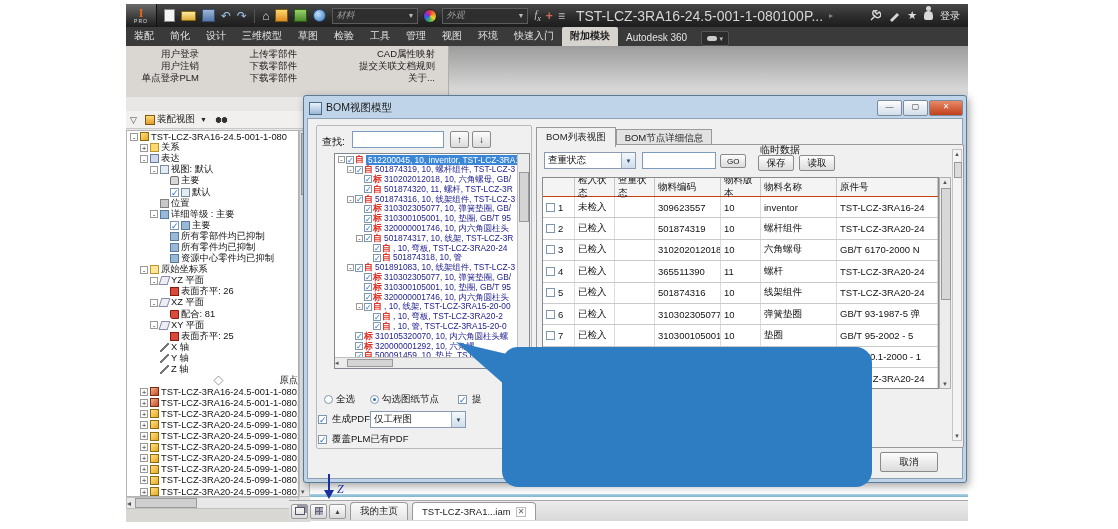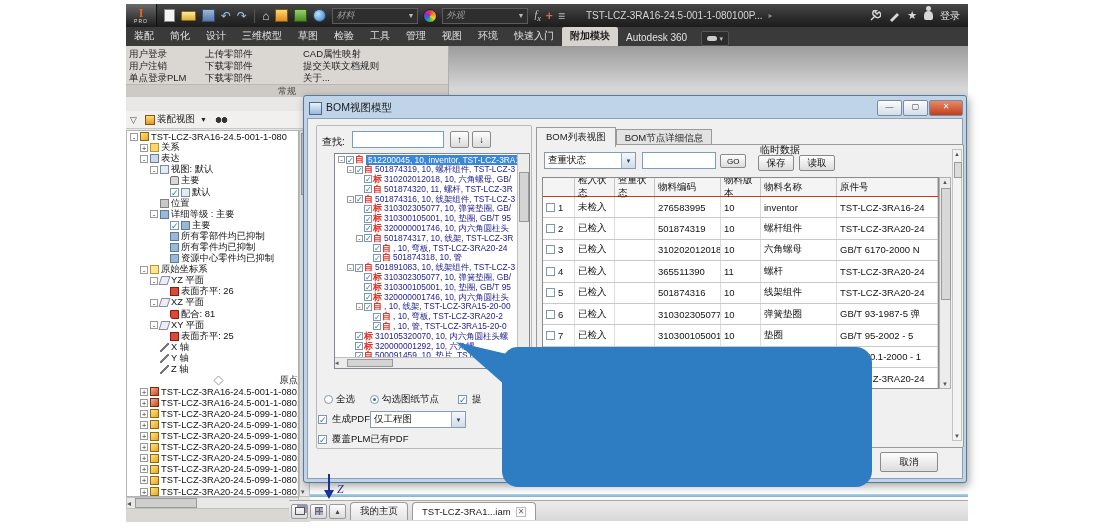--- a/index.html
+++ b/index.html
@@ -26,41 +26,41 @@
   .qa-box2{width:11px;height:11px;background:linear-gradient(#9ad06a,#4a8a2a);border:1px solid #2a5a10;}
   .qa-globe{width:11px;height:11px;border-radius:50%;background:radial-gradient(circle at 4px 4px,#bfe0ff,#3a78b8);border:1px solid #24527e;}
   .tsep{width:1px;height:14px;background:#555;margin:0 4px;}
   .tcombo{height:14px;min-width:78px;background:#2e2e2e;border:1px solid #5c5c5c;color:#9a9a9a;
     font-style:italic;font-size:9px;display:flex;align-items:center;padding:0 3px;margin:0 3px;}
   .tcombo .caret{margin-left:auto;color:#bbb;}
   .colorwheel{width:12px;height:12px;border-radius:50%;margin:0 2px;
     background:conic-gradient(#e33,#ee8a2a,#eed22a,#4ab84a,#2a6ae0,#8a2ae0,#e33);border:1px solid #222;}
   .fxicon{color:#ccc;font-style:italic;font-size:10px;margin:0 3px;font-family:"Liberation Serif",serif;}
   .plusicon{color:#cf6a5a;font-weight:bold;font-size:12px;margin:0 2px;}
-  .doctitle{flex:0 0 auto;margin-left:18px;margin-right:6px;color:#d5d5d5;font-size:10px;}
+  .doctitle{flex:0 0 auto;margin-left:8px;margin-right:6px;color:#d5d5d5;font-size:14px;}
   .trighticons{margin-left:auto;display:flex;align-items:center;gap:7px;padding-right:8px;color:#d8d8d8;}
   .staricon{color:#ddd;font-size:11px;}
   .usericon{width:9px;height:9px;border-radius:50% 50% 2px 2px;background:#d8d8d8;position:relative;}
   .usericon::after{content:"";position:absolute;top:-5px;left:2px;width:5px;height:5px;border-radius:50%;background:#d8d8d8;}
   .loginlab{font-size:10px;color:#e8e8e8;}
   
   .tabbar{position:absolute;left:0;top:23px;width:842px;height:19px;background:#3a3a3a;
     display:flex;align-items:flex-end;font-size:10px;color:#e3e3e3;}
   .rtab{padding:2px 8px 3px 8px;cursor:default;}
   .rtab.active{background:#d7d4d0;color:#1c1c1c;border-radius:2px 2px 0 0;font-weight:bold;}
   .cloudbtn{margin-left:6px;width:26px;height:13px;background:#2c2c2c;border:1px solid #555;border-radius:2px;
     color:#bbb;font-size:7px;display:flex;align-items:center;justify-content:center;gap:2px;}
   .cloudshape{width:10px;height:5px;background:#ccc;border-radius:4px;}
   
   .panelzone{position:absolute;left:0;top:42px;width:842px;height:51px;
     background:linear-gradient(#9c9c9c,#e2e2e2);}
   .addin{position:absolute;left:0;top:0;width:322px;height:51px;background:#dad7d3;border-right:1px solid #b2afaa;}
   .menu-grid{position:absolute;left:3px;top:2px;display:grid;grid-template-columns:70px 92px 132px;
     grid-auto-rows:12px;column-gap:6px;font-size:9.5px;color:#1d1d1d;}
-  .menu-item{white-space:nowrap;overflow:hidden;cursor:default;}
+  .menu-item{white-space:nowrap;overflow:hidden;cursor:default;text-align:right;}
   .grouplabel{position:absolute;left:0;bottom:0;width:100%;height:12px;text-align:center;
     font-size:9px;color:#4a4a4a;background:#cdcac5;border-top:1px solid #bcb9b4;line-height:12px;}
   
   .browser{position:absolute;left:0;top:93px;width:184px;height:425px;background:#e9e7e5;}
   .bheader{position:absolute;left:0;top:16px;width:100%;height:14px;background:linear-gradient(#767676,#4c4c4c);
     color:#f0f0f0;font-size:9.5px;display:flex;align-items:center;padding-left:4px;box-sizing:border-box;}
   .helpbtn{margin-left:auto;margin-right:3px;width:11px;height:11px;background:linear-gradient(#fff,#cfd8e8);
     border:1px solid #8a9ab0;border-radius:2px;color:#2a52a0;font-size:8px;font-weight:bold;text-align:center;line-height:11px;}
   .btoolbar{position:absolute;left:0;top:14px;width:100%;height:18px;background:#f2f0ee;border-bottom:1px solid #c8c8c8;
     display:flex;align-items:center;gap:4px;padding-left:4px;box-sizing:border-box;font-size:9.5px;color:#222;}
@@ -255,21 +255,20 @@
           <div class="menu-item">用户登录</div>
           <div class="menu-item">上传零部件</div>
           <div class="menu-item">CAD属性映射</div>
           <div class="menu-item">用户注销</div>
           <div class="menu-item">下载零部件</div>
           <div class="menu-item">提交关联文档规则</div>
           <div class="menu-item">单点登录PLM</div>
           <div class="menu-item">下载零部件</div>
           <div class="menu-item">关于...</div>
         </div>
-      <div class="grouplabel">常规</div>
     </div>
   </div>
 
   <div class="browser">
     <div class="bheader">
       <span>模型</span>
       <span class="caret">▼</span>
       <span class="helpbtn">?</span>
     </div>
     <div class="btoolbar">
@@ -687,21 +686,21 @@
           <div class="tc" style="width: 99px; flex: 1 1 0%;">原件号</div>
         </div>
       <div id="bom-tbody">
           <div class="trw">
             <div class="tc" style="width: 32px;">
               <span class="cb"></span>
               <span>1</span>
             </div>
             <div class="tc" style="width: 40px;">未检入</div>
             <div class="tc" style="width: 40px;"></div>
-            <div class="tc" style="width: 66px;">276583995</div>
+            <div class="tc" style="width: 66px;">309623557</div>
             <div class="tc" style="width: 40px;">10</div>
             <div class="tc" style="width: 76px;">inventor</div>
             <div class="tc" style="width: 99px; flex: 1 1 0%;">TST-LCZ-3RA16-24</div>
           </div>
           <div class="trw">
             <div class="tc" style="width: 32px;">
               <span class="cb"></span>
               <span>2</span>
             </div>
             <div class="tc" style="width: 40px;">已检入</div>

